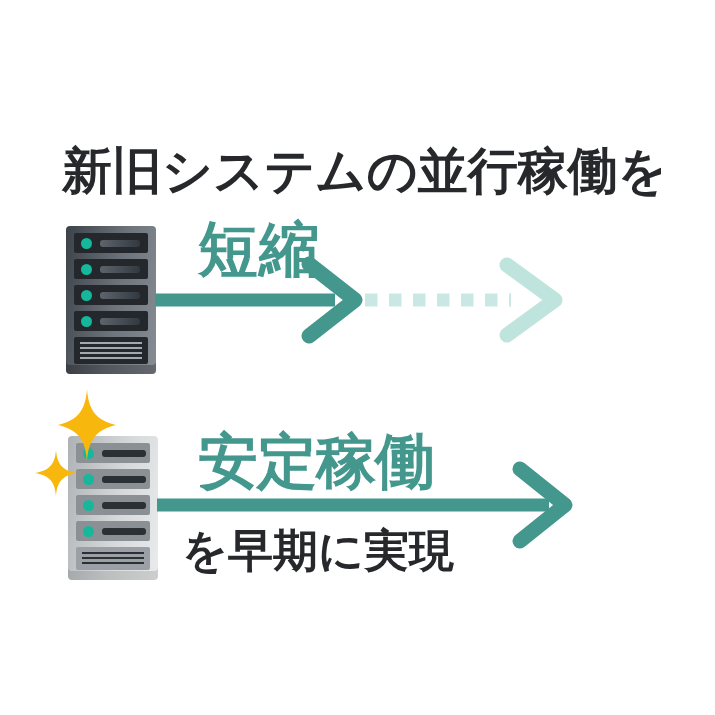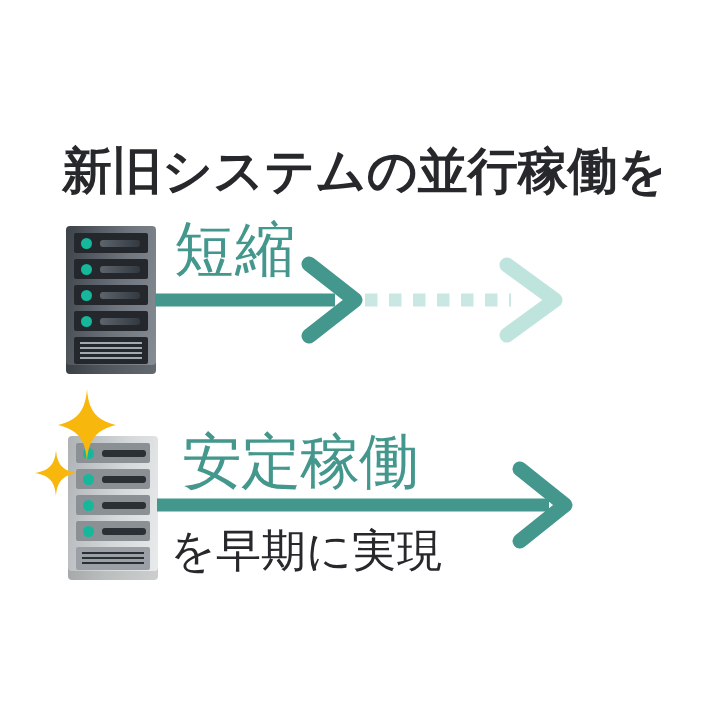--- a/index.html
+++ b/index.html
@@ -7,28 +7,28 @@
     position:relative;width:661px;height:715px;background:#ffffff;overflow:hidden;
     font-family:"Liberation Sans","DejaVu Sans",sans-serif;
   }
   
   .title{
     position:absolute;left:62px;top:142px;width:620px;
     font-size:50px;line-height:58px;font-weight:600;letter-spacing:0;
     color:var(--text-dark);white-space:nowrap;
   }
   .label-teal{
-    position:absolute;font-size:60px;line-height:68px;font-weight:400;
-    color:var(--teal);white-space:nowrap;letter-spacing:1px;
+    position:absolute;font-size:60px;line-height:68px;font-weight:700;
+    color:var(--teal);white-space:nowrap;letter-spacing:1px;margin-left:24px;
   }
   .label-shrink{left:174px;top:216px;}
-  .label-stable{left:182px;top:428px;letter-spacing:-1px;}
+  .label-stable{left:174px;top:428px;letter-spacing:-1px;}
   .sublabel{
-    position:absolute;left:170px;top:524px;font-size:45px;line-height:54px;
-    font-weight:400;color:var(--text-dark);white-space:nowrap;
+    position:absolute;left:182px;top:524px;font-size:45px;line-height:54px;
+    font-weight:700;color:var(--text-dark);white-space:nowrap;
   }
   
   .server{
     position:absolute;display:flex;flex-direction:column;gap:6px;
     padding:7px 8px 8px;border-radius:4px;box-sizing:border-box;
   }
   .server--dark{
     left:66px;top:226px;width:90px;height:148px;
     background:linear-gradient(100deg,#3c4248 0%,#6d747c 55%,#868d95 100%);
     box-shadow:inset 0 -9px 0 rgba(0,0,0,.25);

